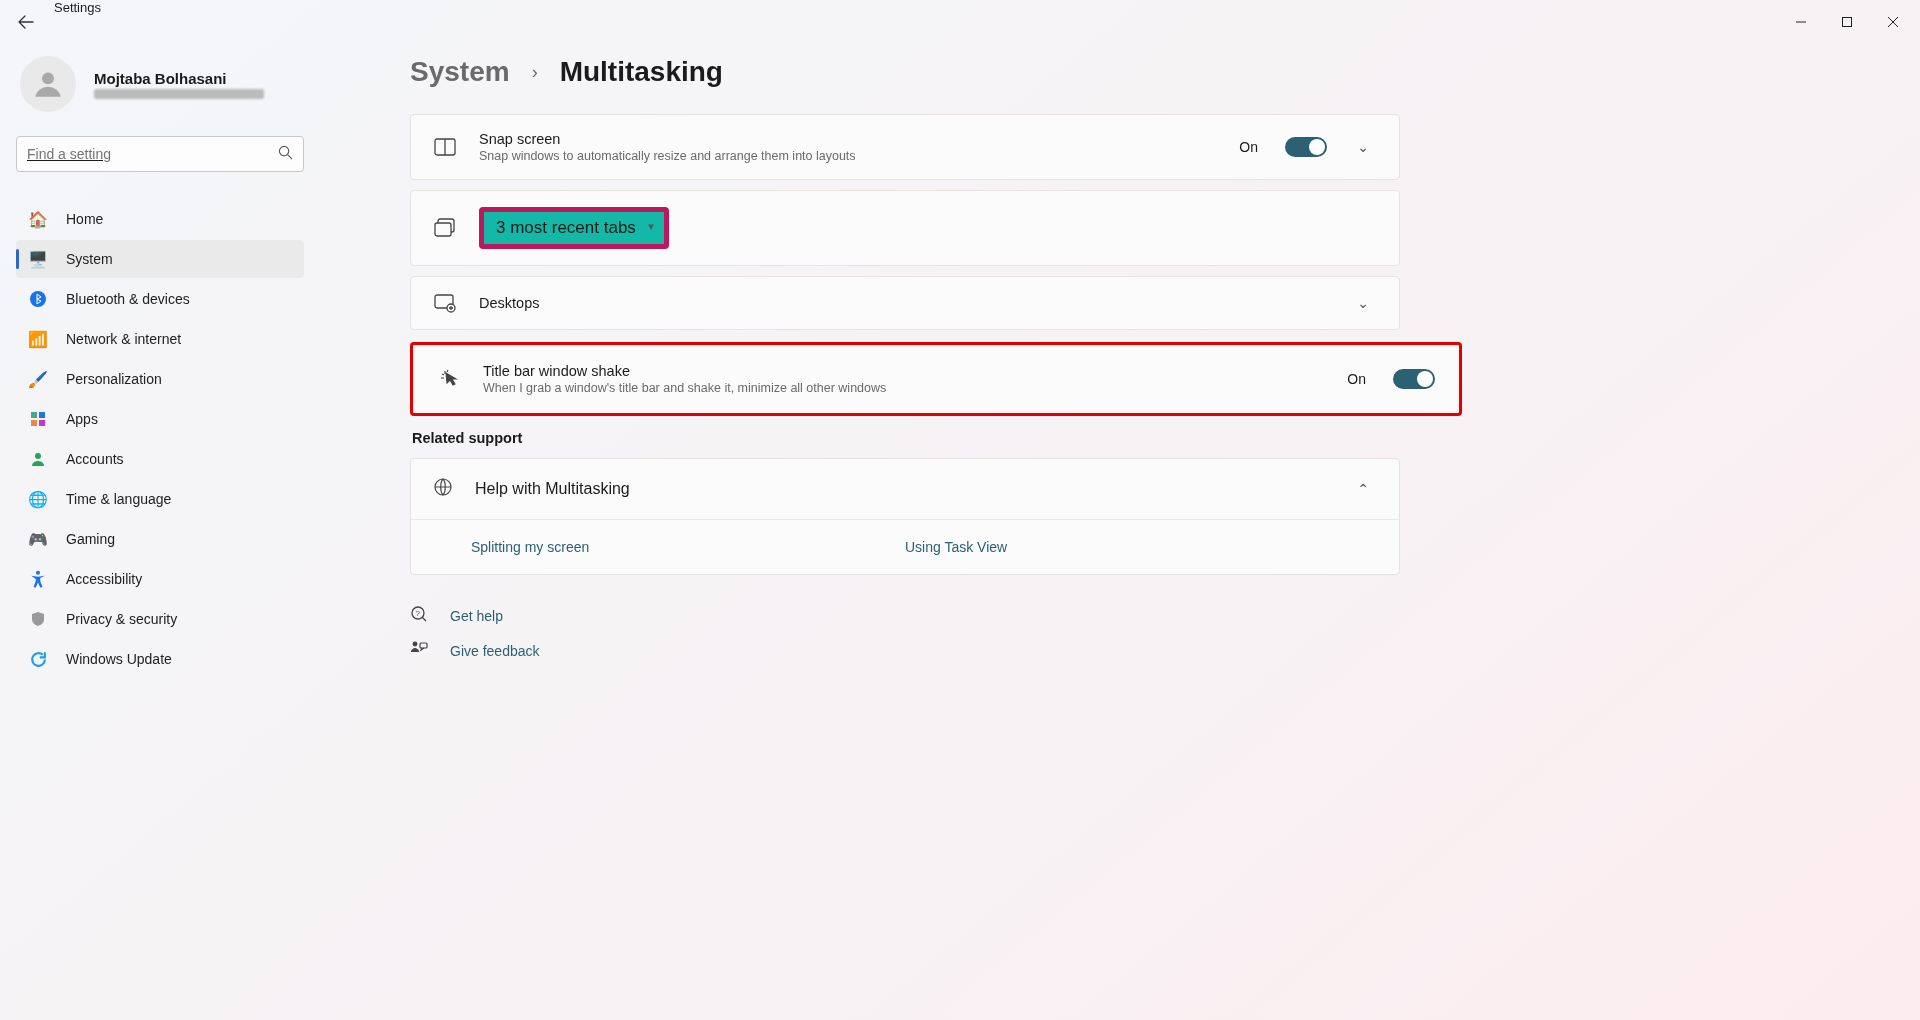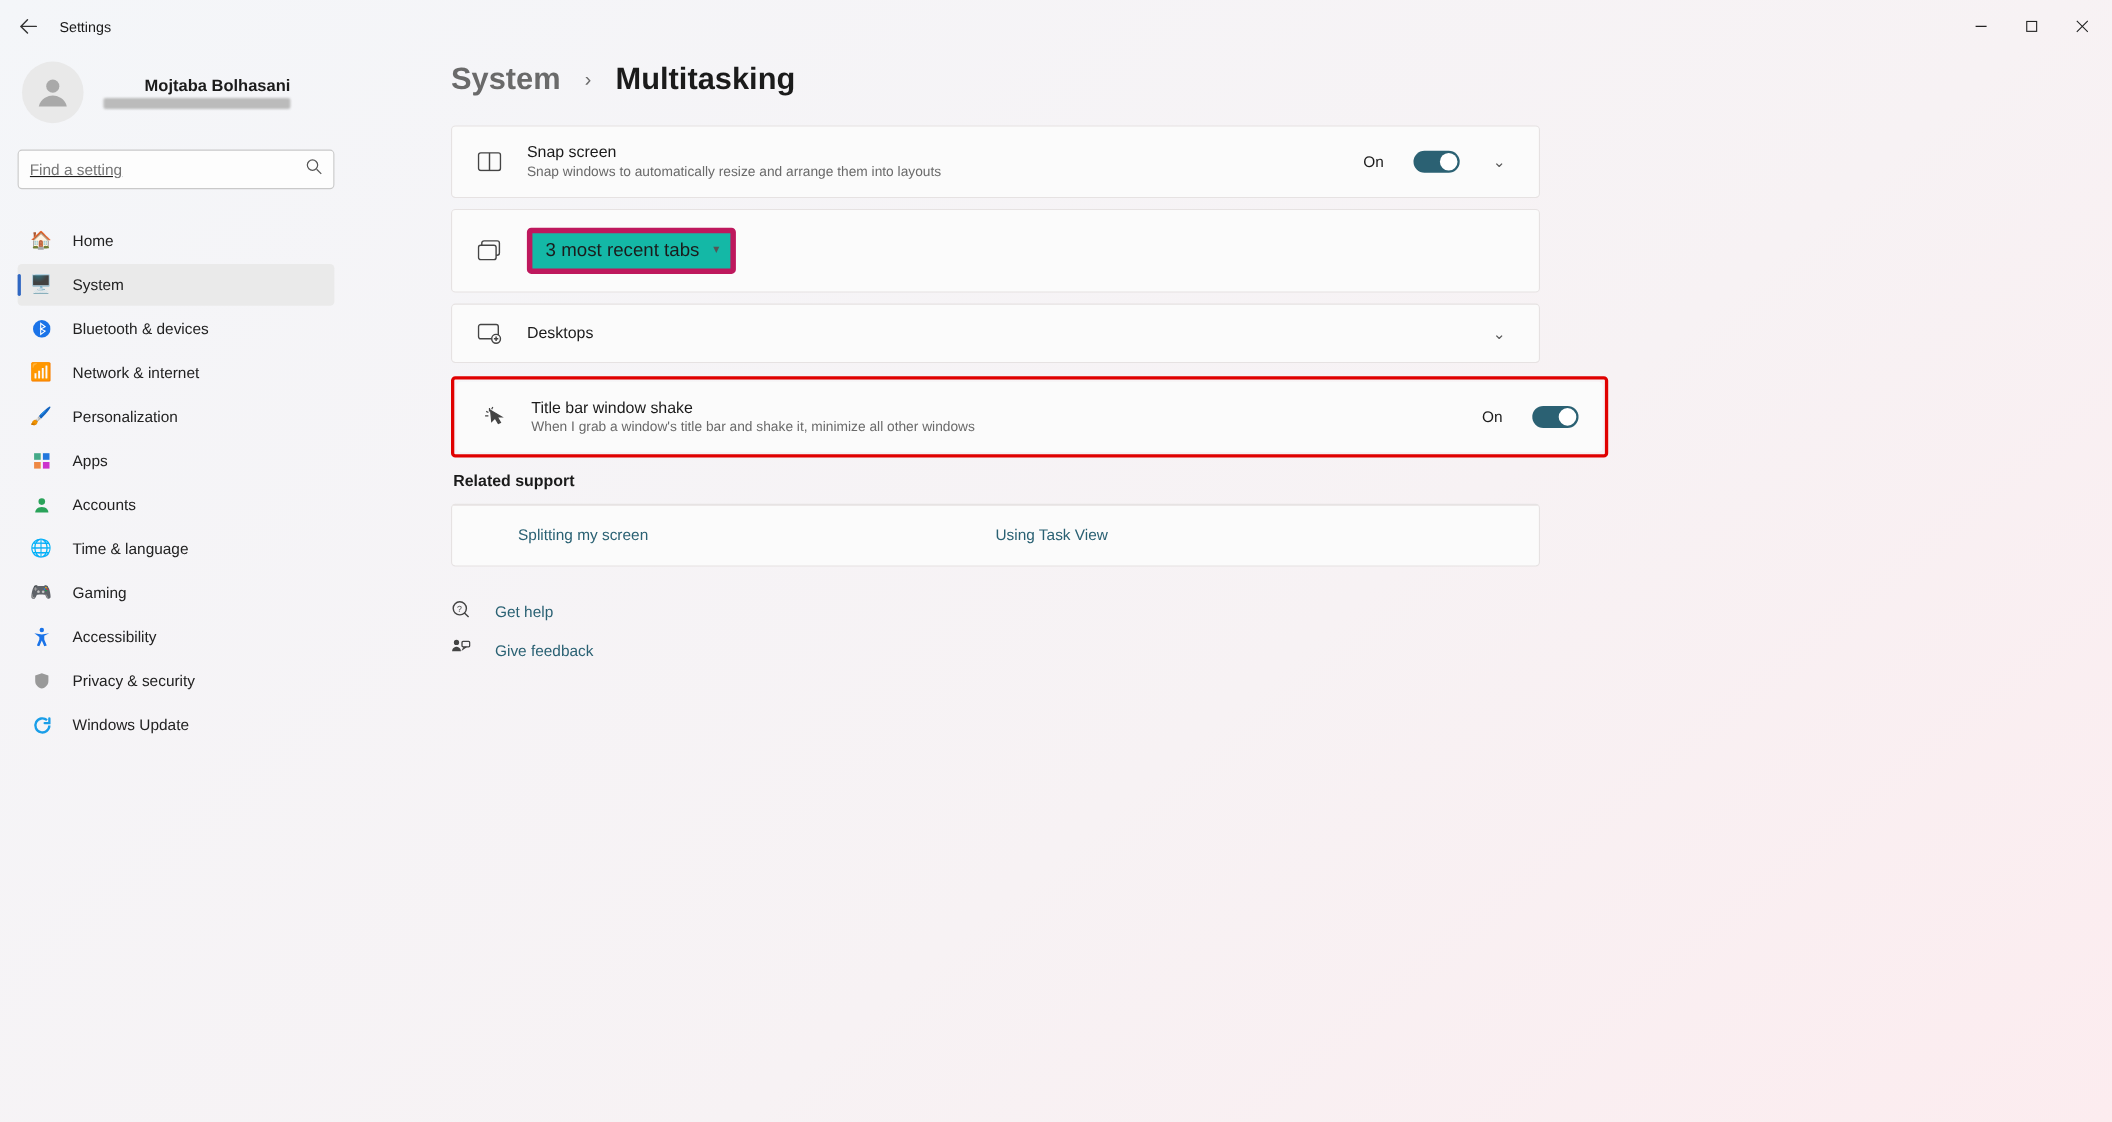--- a/index.html
+++ b/index.html
@@ -3,41 +3,41 @@
 <meta charset="utf-8">
 <style>
   * { box-sizing: border-box; margin: 0; padding: 0; font-family: "Segoe UI", Arial, sans-serif; }
   body {
     width: 1920px; height: 1020px;
     background: linear-gradient(140deg, #f4f6f9 0%, #f7f2f4 60%, #fcecef 100%);
     overflow: hidden; color: #1b1b1b;
   }
   
   .titlebar {
-    height: 48px; display:flex; align-items:center; padding:0 4px;
+    height: 48px; display:flex; align-items:flex-start; padding:0 4px;
   }
   .titlebar .back-btn{
     width: 44px; height:44px; display:flex; align-items:center; justify-content:center; cursor:pointer;
   }
   .titlebar-title{ font-size:13px; margin-left:6px; color:#1b1b1b;}
   .win-controls{ margin-left:auto; display:flex;}
   .win-controls .wc{ width:46px; height:44px; display:flex; align-items:center; justify-content:center; cursor:pointer;}
   
   .left-pane{
     position:absolute; left:0; top:52px; width:320px; padding:0 16px;
   }
   .account{
     display:flex; align-items:center; gap:18px; padding:4px 4px 18px 4px;
   }
   .avatar{
     width:56px; height:56px; border-radius:50%; background:#e9e9e9;
     display:flex; align-items:center; justify-content:center;
   }
   .avatar svg{ fill:#a9a9a9;}
-  .account-name{ font-size:15px; font-weight:600;text-align:right; }
+  .account-name{ font-size:15px; font-weight:600; }
   .account-sub{ font-size:12px; color:#8a8a8a; margin-top:2px; filter: blur(1px); background:linear-gradient(#bbb,#bbb); height:10px; width:170px; border-radius:2px;}
   .search-box{
     margin-top:6px; height:36px; border:1px solid #c9c9c9; border-radius:4px;
     background:#fdfdfd; display:flex; align-items:center; padding:0 10px;text-decoration:underline;
   }
   .search-box input{ flex:1; border:none; outline:none; font-size:14px; background:transparent;}
   .search-box .sicon{ color:#555;}
   .nav{ margin-top:28px; display:flex; flex-direction:column; gap:2px;}
   .nav-item{
     height:38px; border-radius:4px; display:flex; align-items:center;
@@ -311,20 +311,30 @@
         <div class="toggle-track">
             <div class="toggle-thumb"></div>
           </div>
       </div>
     </div>
   </div>
 
   <div class="section-heading">Related support</div>
 
   <div class="help-card">
+    <div class="help-head">
+      <div class="cicon">
+        <svg width="20" height="20" viewBox="0 0 20 20" fill="none" stroke="#444" stroke-width="1.2">
+            <circle cx="10" cy="10" r="8"></circle>
+            <path d="M2 10h16M10 2c3 3 3 13 0 16M10 2c-3 3-3 13 0 16"></path>
+          </svg>
+      </div>
+      <div class="ctitle" style="flex:1">Help with Multitasking</div>
+      <div class="chevron">⌃</div>
+    </div>
     <div class="help-links">
       <div class="col"><a>Splitting my screen</a></div>
       <div class="col"><a>Using Task View</a></div>
     </div>
   </div>
 
   <div class="footer-links">
     <div class="fl">
       <span class="flicon">
         <svg width="18" height="18" viewBox="0 0 18 18" fill="none" stroke="#444" stroke-width="1.3">

